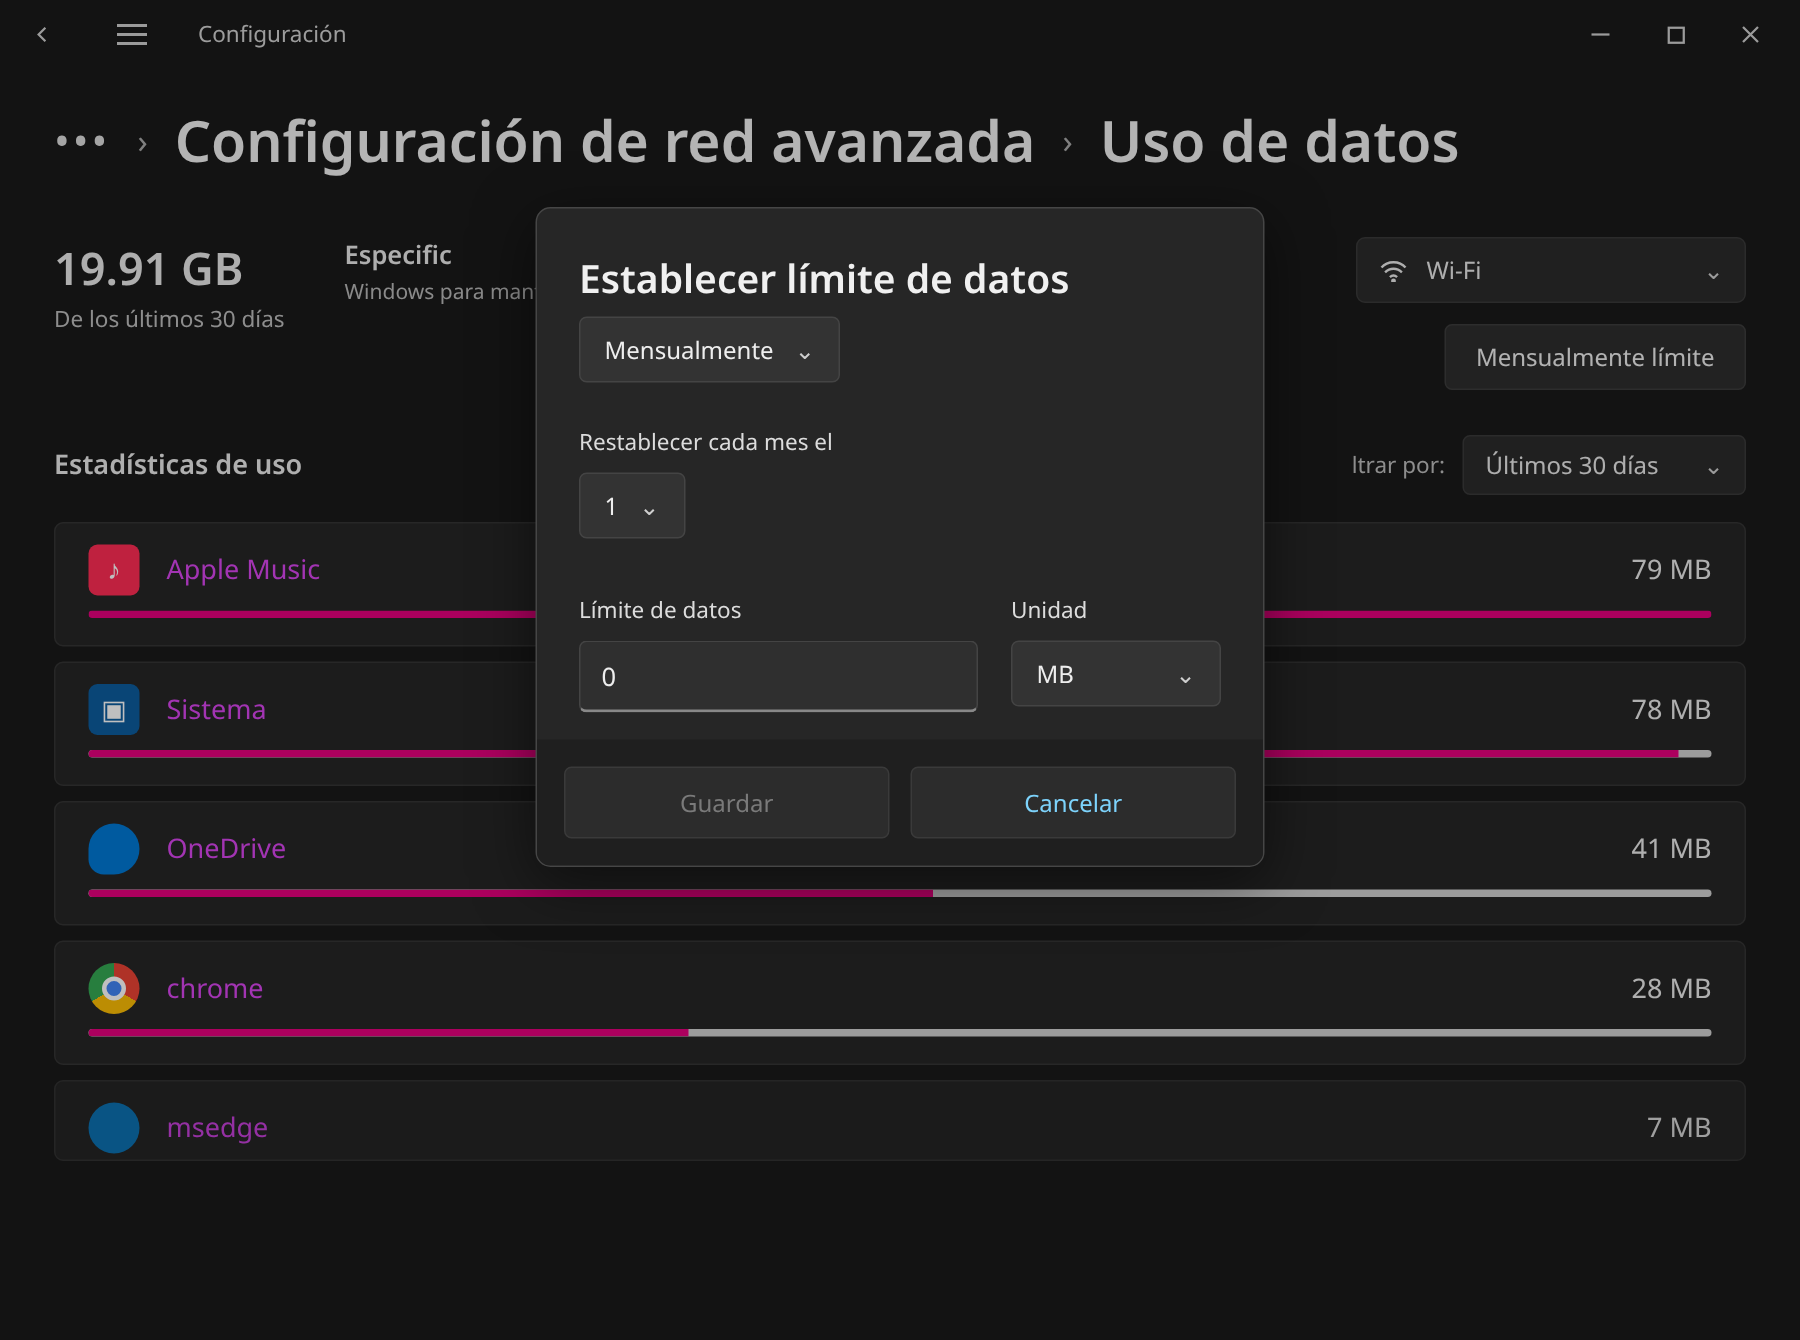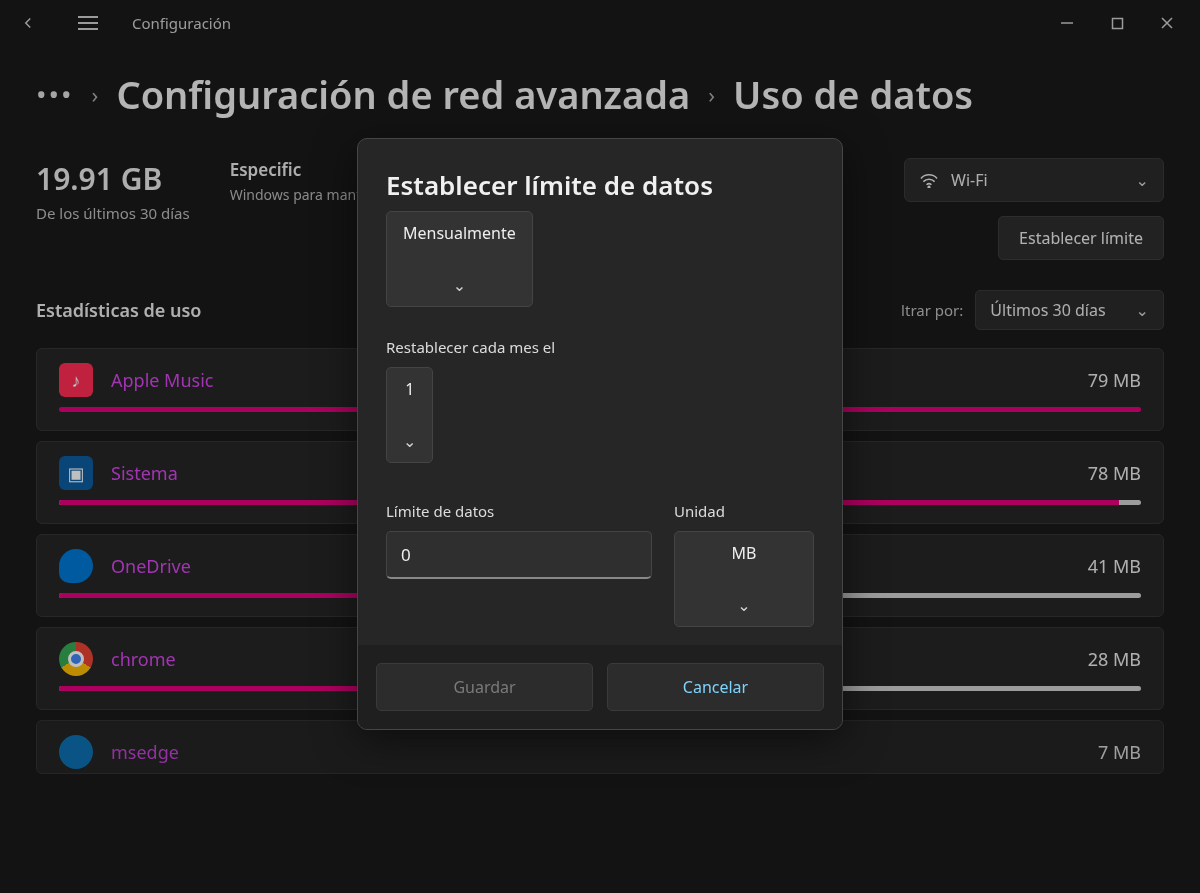--- a/index.html
+++ b/index.html
@@ -52,21 +52,21 @@
   .bar { height:5px; width:100%; background:#d0d0d0; border-radius:3px; margin-top:10px; overflow:hidden; }
   .bar .fill { height:100%; background:#e6007e; }
   .card.partial { padding-bottom:4px; opacity:.9; }
 
   
   .overlay { position:absolute; inset:0; background:rgba(0,0,0,0.25); display:flex; align-items:flex-start; justify-content:center; padding-top:138px; }
   .modal { width:486px; background:#262626; border:1px solid #464646; border-radius:10px; box-shadow:0 10px 40px rgba(0,0,0,.5); overflow:hidden; }
   .modal-body { padding:28px 28px 18px 28px; }
   .modal h2 { font-size:26px; font-weight:600; color:#f0f0f0; margin-bottom:8px; }
   .mlabel { font-size:15px; color:#dcdcdc; margin:14px 0 10px; }
-  .msel { display:inline-flex; align-items:center; gap:30px; background:#333; border:1px solid #444; border-radius:5px; padding:10px 16px; font-size:16px; color:#eee; cursor:pointer;flex-direction:column; }
+  .msel { display:inline-flex; align-items:center; gap:14px; background:#333; border:1px solid #444; border-radius:5px; padding:10px 16px; font-size:16px; color:#eee; cursor:pointer; }
   .mrow { display:flex; gap:22px; margin-top:6px; }
   .mrow > div { flex:1; }
   .minput { width:100%; background:#2f2f2f; border:1px solid #444; border-bottom:2px solid #888; border-radius:5px; padding:11px 14px; font-size:17px; color:#eee; }
   .modal-foot { background:#1f1f1f; padding:18px; display:flex; gap:14px;justify-content:space-between; }
   .mbtn { flex:1; text-align:center; padding:12px 0; font-size:16px; border-radius:5px; border:1px solid #3a3a3a; background:#2c2c2c; color:#7dd3fc; cursor:pointer; }
   .mbtn.dis { color:#7a7a7a; cursor:default; }
 
   
   .ic-apple { background:#ff2d55; }
   .ic-sys  { background:#0d5c9e; }
@@ -136,21 +136,21 @@
     <div class="wifi-sel">
       <svg width="20" height="16" viewBox="0 0 24 20" fill="none" stroke="#e8e8e8" stroke-width="2">
           <path d="M2 8 C7 2 17 2 22 8"></path>
           <path d="M5 12 C9 8 15 8 19 12"></path>
           <path d="M9 16 C11 14 13 14 15 16"></path>
           <circle cx="12" cy="19" r="1" fill="#e8e8e8"></circle>
         </svg>
       <span class="lbl">Wi-Fi</span>
       <span class="chev">⌄</span>
     </div>
-    <button class="spec-btn">Establecer límite</button>
+    <button class="spec-btn">Mensualmente límite</button>
   </div>
 </div>
 
 <div class="statshdr">
   <div class="title">Estadísticas de uso</div>
   <div class="filter">
     <span class="ftxt">ltrar por:</span>
     <div class="dropdown">
       <span>Últimos 30 días</span>
       <span class="chev">⌄</span>

